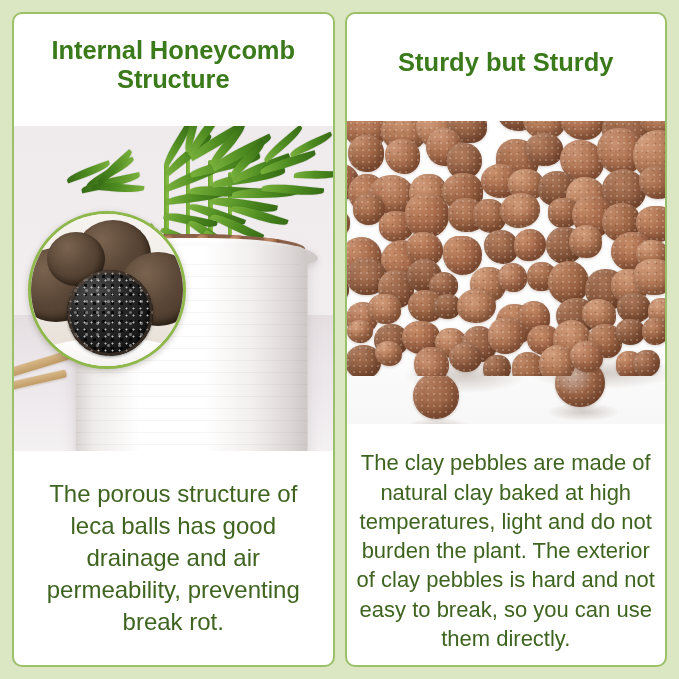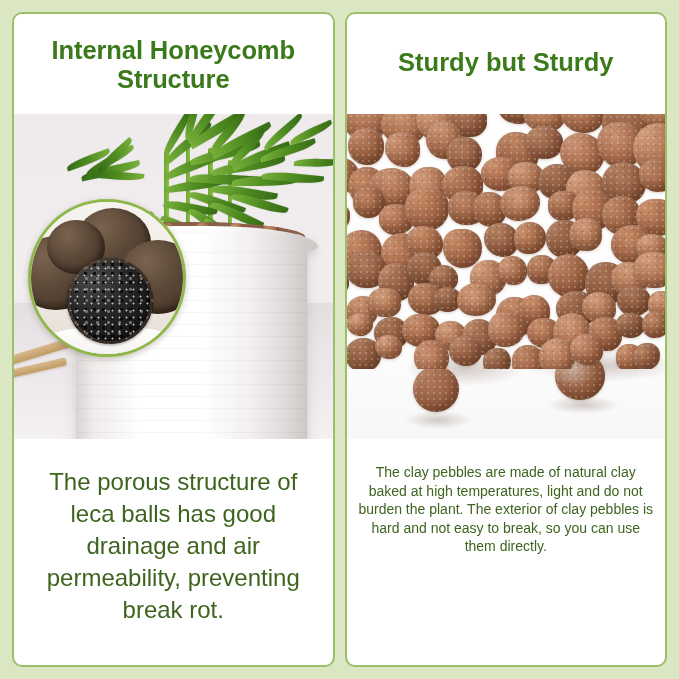--- a/index.html
+++ b/index.html
@@ -35,21 +35,21 @@
     display: flex;
     flex-direction: column;
   }
   .panel-title {
     color: #3b7a1b;
     font-weight: bold;
     text-align: center;
     line-height: 1.12;
     padding: 22px 14px 0 14px;
     box-sizing: border-box;
-    height: 100px;
+    height: 112px;
     display: flex;
     align-items: flex-start;
     justify-content: center;
   }
   .panel-title span { display: block; width: 100%; }
   #panel-left .panel-title { font-size: 25.5px; letter-spacing: -0.1px; }
   #panel-right .panel-title { font-size: 25.5px; padding-top: 34px; }
 
   .photo {
     position: relative;
@@ -231,21 +231,21 @@
 
   .panel-text {
     flex: 1;
     color: #3f6420;
     text-align: center;
     padding: 24px 16px 12px 16px;
     box-sizing: border-box;
     line-height: 1.33;
   }
   #panel-left .panel-text { font-size: 24px; padding-top: 27px; }
-  #panel-right .panel-text { font-size: 14px; padding-top: 24px; padding-left: 10px; padding-right: 10px; text-align: center; }
+  #panel-right .panel-text { font-size: 22px; padding-top: 24px; padding-left: 10px; padding-right: 10px; text-align: center; }
 </style>
 </head>
 <body>
 
 <div id="infographic">
 
   <div class="panel" id="panel-left">
 
     <div class="panel-title">
       <span>Internal Honeycomb Structure</span>

